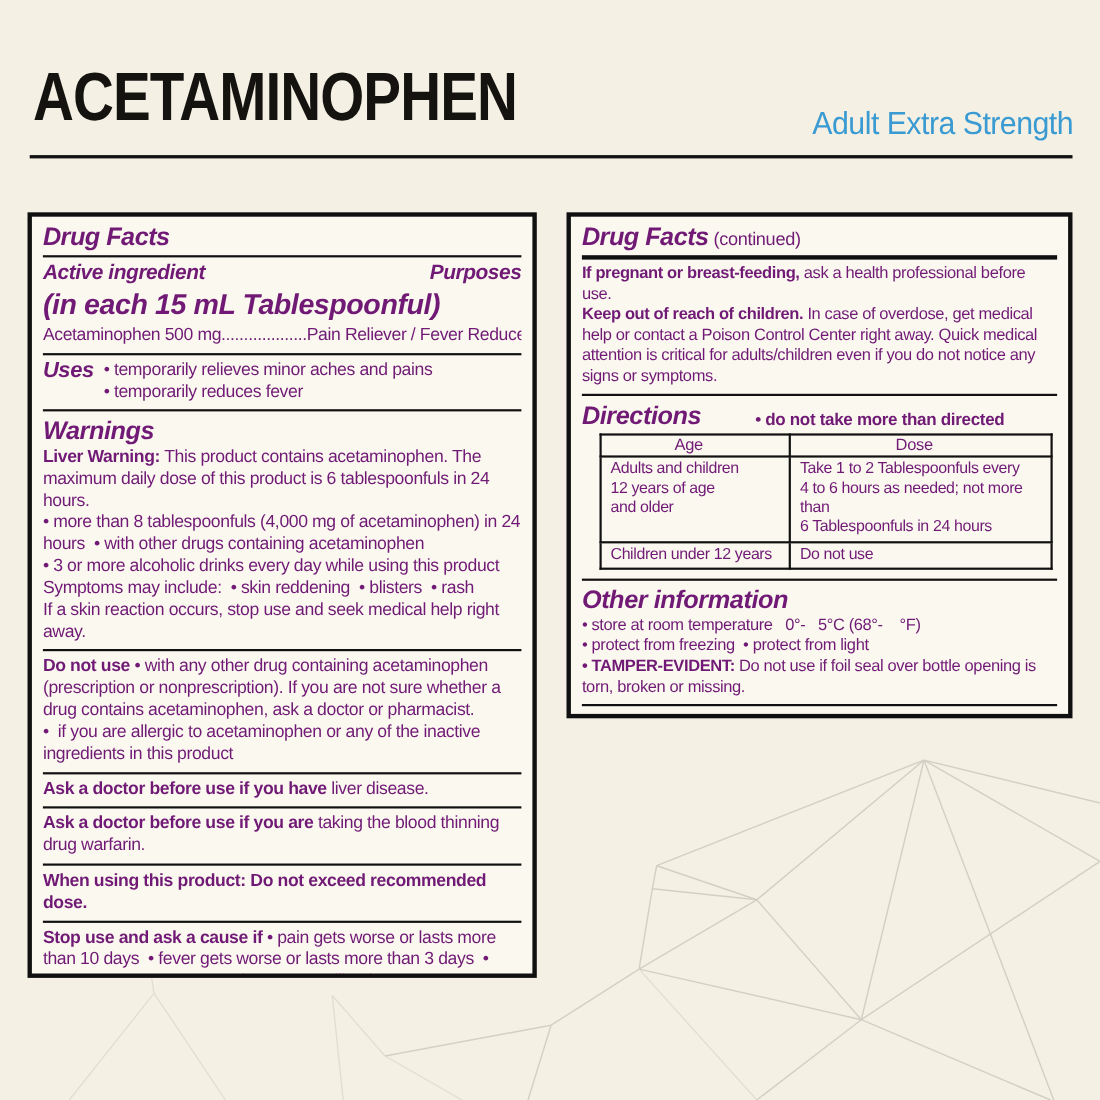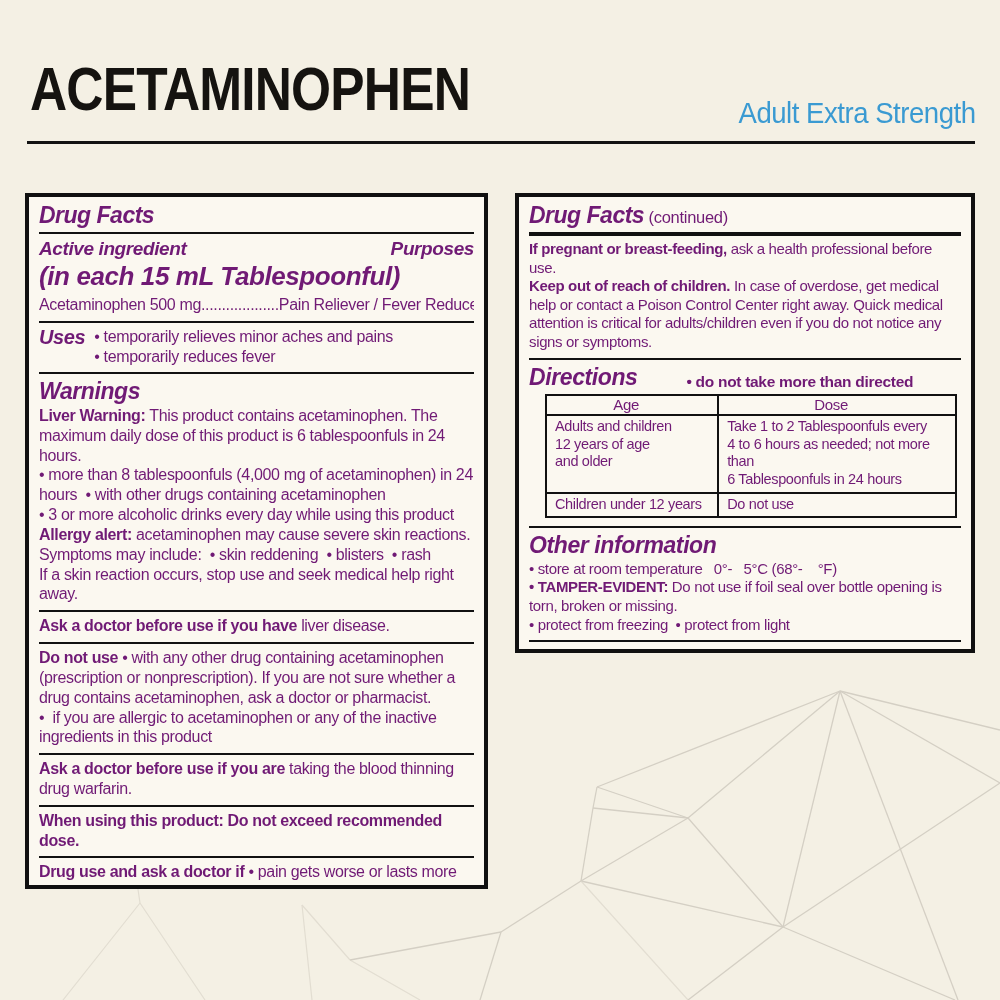--- a/index.html
+++ b/index.html
@@ -129,44 +129,43 @@
         <div class="t">• temporarily relieves minor aches and pains</div>
         <div class="t">• temporarily reduces fever</div>
       </div>
     </div>
 
     <div class="sec rule25">
       <div class="sec-head">Warnings</div>
       <p class="t"><b class="lbl">Liver Warning:</b><span> This product contains acetaminophen. The maximum daily dose of this product is 6 tablespoonfuls in 24 hours.</span></p>
       <p class="t">• more than 8 tablespoonfuls (4,000 mg of acetaminophen) in 24 hours  • with other drugs containing acetaminophen</p>
       <p class="t">• 3 or more alcoholic drinks every day while using this product</p>
-      <p class="t"><b class="lbl">Allergy alert:</b><span> acetaminophen may cause severe skin reactions.</span></p>
       <p class="t">Symptoms may include:  • skin reddening  • blisters  • rash</p>
       <p class="t">If a skin reaction occurs, stop use and seek medical help right away.</p>
     </div>
 
     <div class="sec rule2">
-      <p class="t"><b class="lbl">Ask a doctor before use if you have</b><span> liver disease.</span></p>
-    </div>
-
-    <div class="sec rule2">
       <p class="t"><b class="lbl">Do not use</b><span> • with any other drug containing acetaminophen (prescription or nonprescription). If you are not sure whether a drug contains acetaminophen, ask a doctor or pharmacist.</span></p>
       <p class="t">•  if you are allergic to acetaminophen or any of the inactive ingredients in this product</p>
     </div>
 
     <div class="sec rule2">
+      <p class="t"><b class="lbl">Ask a doctor before use if you have</b><span> liver disease.</span></p>
+    </div>
+
+    <div class="sec rule2">
       <p class="t"><b class="lbl">Ask a doctor before use if you are</b><span> taking the blood thinning drug warfarin.</span></p>
     </div>
 
     <div class="sec rule2">
       <p class="t"><b class="lbl">When using this product: Do not exceed recommended dose.</b></p>
     </div>
 
     <div class="sec">
-      <p class="t"><b class="lbl">Drug use and ask a doctor if</b><span> • pain gets worse or lasts more than 10 days  • fever gets worse or lasts more than 3 days  • new symptoms occur  • redness or swelling is present.</span></p>
+      <p class="t"><b class="lbl">Stop use and ask a cause if</b><span> • pain gets worse or lasts more than 10 days  • fever gets worse or lasts more than 3 days  • new symptoms occur  • redness or swelling is present.</span></p>
 
     </div>
   </section>
 
   <section class="panel panel-right">
     <div class="rp-titlebox">
       <span class="df-title">Drug Facts</span>
       <span class="continued">(continued)</span>
     </div>
 
@@ -198,22 +197,22 @@
           <td>Children under 12 years</td>
           <td>Do not use</td>
         </tr>
       </tbody>
         </table>
     </div>
 
     <div class="sec rule25">
       <div class="sec-head">Other information</div>
       <p class="t">• store at room temperature   0°-   5°C (68°-    °F)</p>
+      <p class="t">• protect from freezing  • protect from light</p>
       <p class="t"><b class="lbl">• TAMPER-EVIDENT:</b><span> Do not use if foil seal over bottle opening is torn, broken or missing.</span></p>
-      <p class="t">• protect from freezing  • protect from light</p>
     </div>
 
     <div class="sec">
       <p class="t"><span class="inactive-lbl">Inactive ingredients:</span><span> artificial and natural cherry flavor, citric acid, FD&amp;C Red #40, methylparaben, polyethylene glycol, propylene glycol, propylparaben, purified water, sodium citrate, sucralose</span></p>
     </div>
   </section>
 
 </div>
 
 </body></html>

